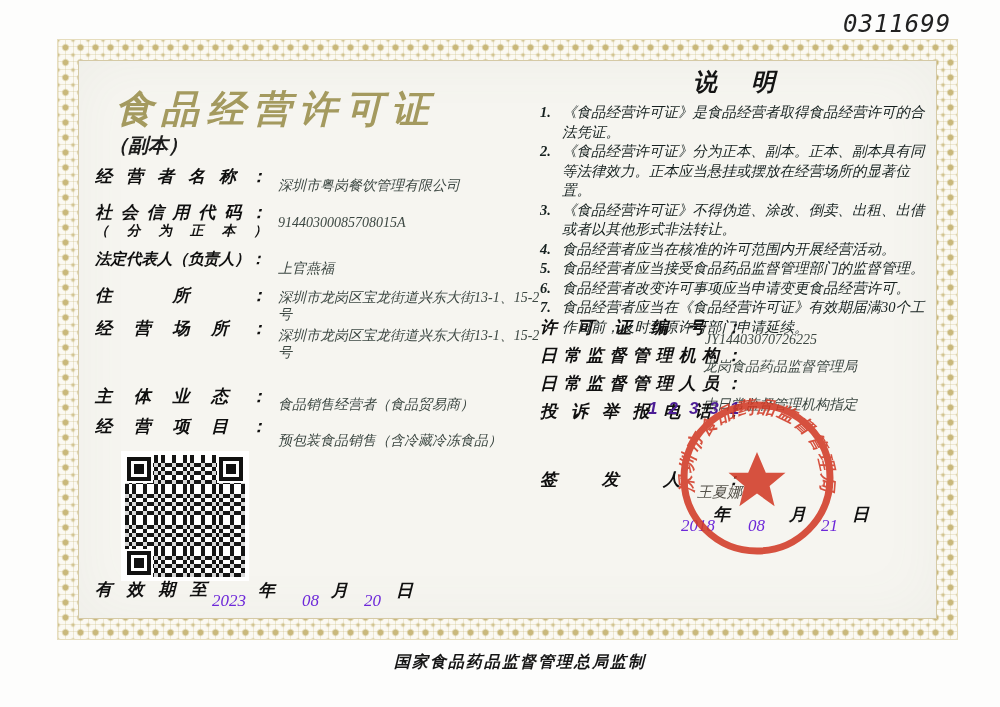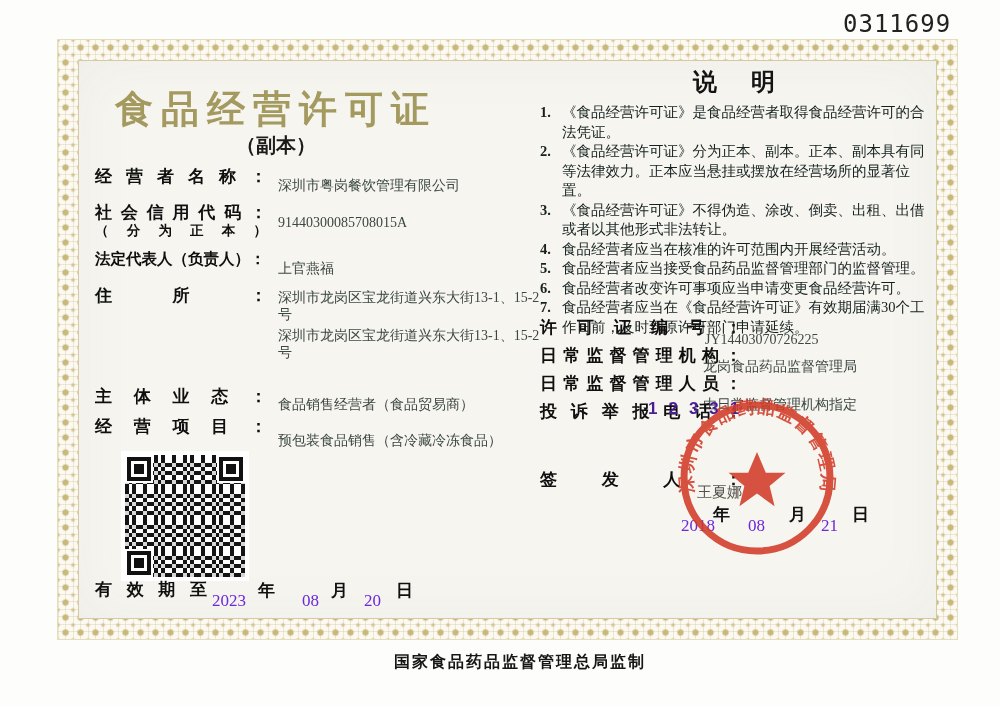--- a/index.html
+++ b/index.html
@@ -1,20 +1,20 @@
 <!DOCTYPE html>
 <html><head>
 <meta charset="utf-8">
 <style>
   * { margin:0; padding:0; box-sizing:border-box; }
   body { background:#ffffff; }
   .page {
     position:relative; width:1000px; height:707px; margin:0 auto;
     background:#fdfdfc; overflow:hidden;
-    font-family:"Liberation Serif","DejaVu Serif",serif; color:#1a1a1a;
+    font-family:"Liberation Serif","DejaVu Serif",serif; color:#1a1a1a;font-style:italic;
   }
   
   .band {
     position:absolute; left:57px; top:39px; width:901px; height:601px;
     background-color:#fbf9f2;
     background-image:
       radial-gradient(circle, #c9b87b 2.2px, rgba(201,184,123,.45) 3.2px, transparent 4.2px),
       radial-gradient(circle, rgba(201,184,123,.75) 1.2px, transparent 2.4px),
       repeating-linear-gradient(0deg, rgba(201,184,123,.28) 0 1px, transparent 1px 7.5px),
       repeating-linear-gradient(90deg, rgba(201,184,123,.28) 0 1px, transparent 1px 7.5px);
@@ -29,21 +29,21 @@
   }
   .serial {
     position:absolute; left:843px; top:10px;
     font-family:"DejaVu Sans Mono",monospace; font-size:24px; letter-spacing:1px; color:#222;
   }
   .title {
     position:absolute; left:108px; top:84px; width:336px; text-align:center;
     font-size:38px; font-weight:bold; letter-spacing:8px; color:#a49a5f;
   }
   .subtitle {
-    position:absolute; left:108px; top:132px; width:336px; text-align:center;
+    position:absolute; left:108px; top:132px; width:336px; text-align:left;
     font-size:20px; font-weight:bold; color:#1c1c1c;
   }
   .flabel {
     position:absolute; left:95px; width:172px;
     font-family:"Liberation Sans",sans-serif; font-weight:bold; font-size:17px;
     color:#0f0f0f; text-align:justify; text-align-last:justify; line-height:1.1;
   }
   .flabel.small { font-size:13.5px; }
   .flabel.nowrapped { width:185px; font-size:15.5px; white-space:nowrap; text-align-last:auto; }
   .fvalue {
@@ -116,20 +116,21 @@
   <div class="flabel" style="top:204px">社会信用代码：</div>
   <div class="flabel small" style="top:224px">（分为正本）</div>
   <div class="fvalue" style="top:214px">91440300085708015A</div>
 
   <div class="flabel nowrapped" style="top:250px">法定代表人（负责人）：</div>
   <div class="fvalue" style="top:260px">上官燕福</div>
 
   <div class="flabel" style="top:287px">住所：</div>
   <div class="fvalue" style="top:289px">深圳市龙岗区宝龙街道兴东大街13-1、15-2号</div>
 
+  <div class="flabel" style="top:320px">经营场所：</div>
   <div class="fvalue" style="top:327px">深圳市龙岗区宝龙街道兴东大街13-1、15-2号</div>
 
   <div class="flabel" style="top:388px">主体业态：</div>
   <div class="fvalue" style="top:396px">食品销售经营者（食品贸易商）</div>
 
   <div class="flabel" style="top:418px">经营项目：</div>
   <div class="fvalue" style="top:432px">预包装食品销售（含冷藏冷冻食品）</div>
 
   <div class="qr">
     <div class="finder f-tl">

